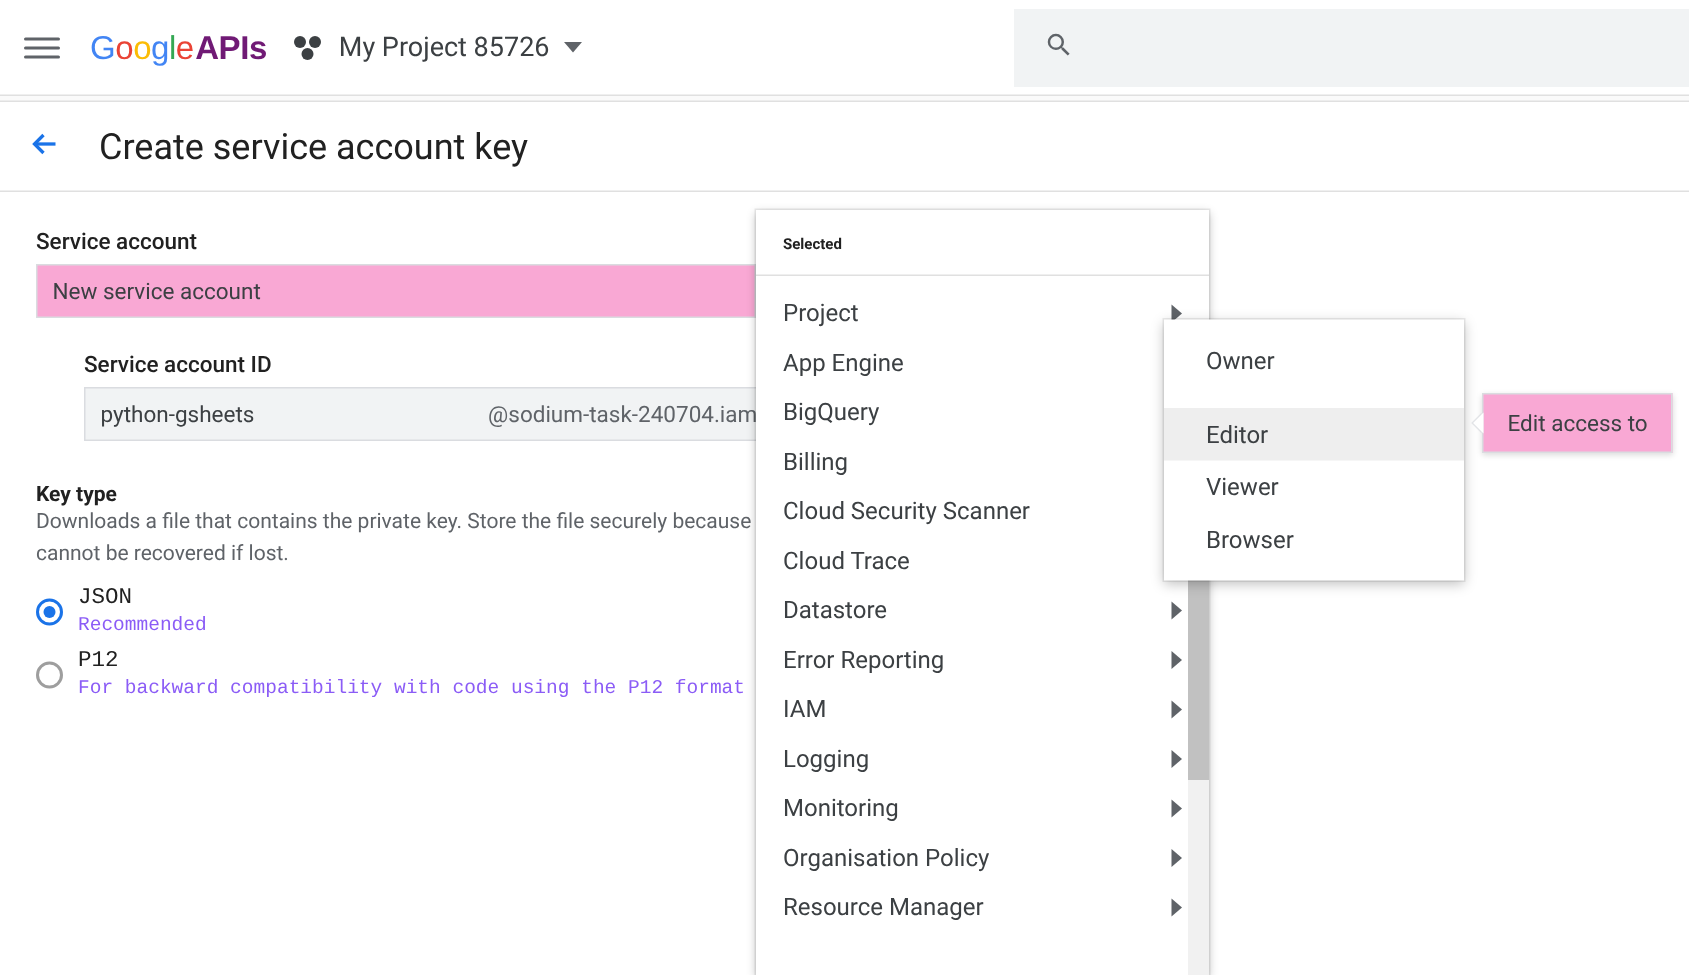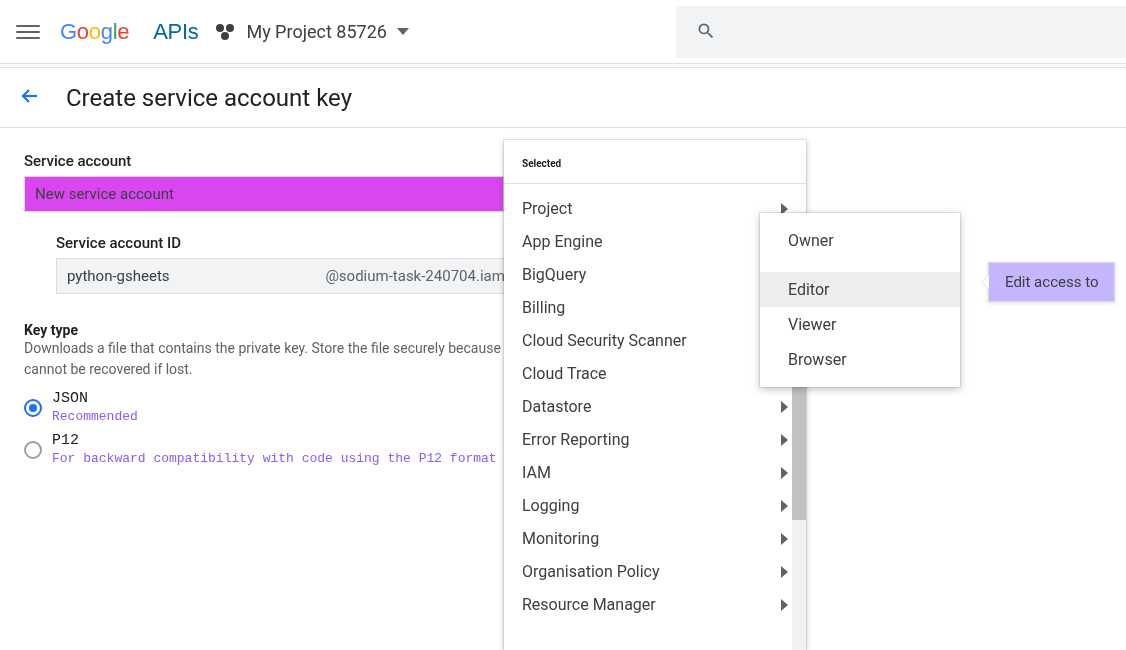--- a/index.html
+++ b/index.html
@@ -51,21 +51,21 @@
       display: flex;
       align-items: baseline;
       margin-right: 18px;
     }
     .logo .g1{color:#4285F4}
     .logo .g2{color:#EA4335}
     .logo .g3{color:#FBBC05}
     .logo .g4{color:#4285F4}
     .logo .g5{color:#34A853}
     .logo .g6{color:#EA4335}
-    .logo .apis{color:#0369a1;font-weight:400;margin-left:24px}
+    .logo .apis{color:#701a75;font-weight:700;margin-left:1px}
     .proj-selector {
       display: flex;
       align-items: center;
       font-size: 18px;
       color: #3c4043;
       cursor: pointer;
       gap: 10px;
     }
     .proj-icon {
       width: 20px; height: 20px;
@@ -149,21 +149,21 @@
       color:#fff;
       font-size:11px;
       align-items:center;
       justify-content:center;
       margin-left:6px;
       vertical-align: middle;
     }
     .select-field, .text-field, .id-field {
       width: 480px;
       border: 1px solid #dadce0;
-      background: #d946ef;
+      background: #f9a8d4;
       height: 36px;
       display: flex;
       align-items: center;
       padding: 0 10px;
       font-size: 15px;
       color: #3c4043;
     }
     .text-field input {
       border: none;
       outline: none;
@@ -260,42 +260,42 @@
     .role-thumb {
       position:absolute;
       right:0;top:200px;
       width:14px;height:180px;
       background:#c1c1c1;
     }
 
     
     .subrole-panel {
       position: absolute;
-      left: 760px;
+      left: 776px;
       top: 213px;
       width: 200px;
       background:#fff;
       box-shadow: 0 2px 8px rgba(0,0,0,0.25), 0 0 0 1px rgba(0,0,0,0.08);
       z-index: 20;
       padding: 10px 0;
     }
     .subrole-item {
       padding: 8px 28px;
       font-size: 16px;
       color:#3c4043;
       cursor:pointer;
     }
     .subrole-item.hover { background:#eeeeee;margin-top:14px;}
 
     
     .tooltip {
       position:absolute;
       left: 988px;
       top: 262px;
-      background:#c4b5fd;
+      background:#f9a8d4;
       border:1px solid #dadce0;
       box-shadow: 0 1px 4px rgba(0,0,0,0.15);
       padding: 10px 16px;
       font-size: 15px;
       color:#3c4043;
       z-index: 30;
       white-space: nowrap;
     }
     .tooltip::before {
       content:"";

